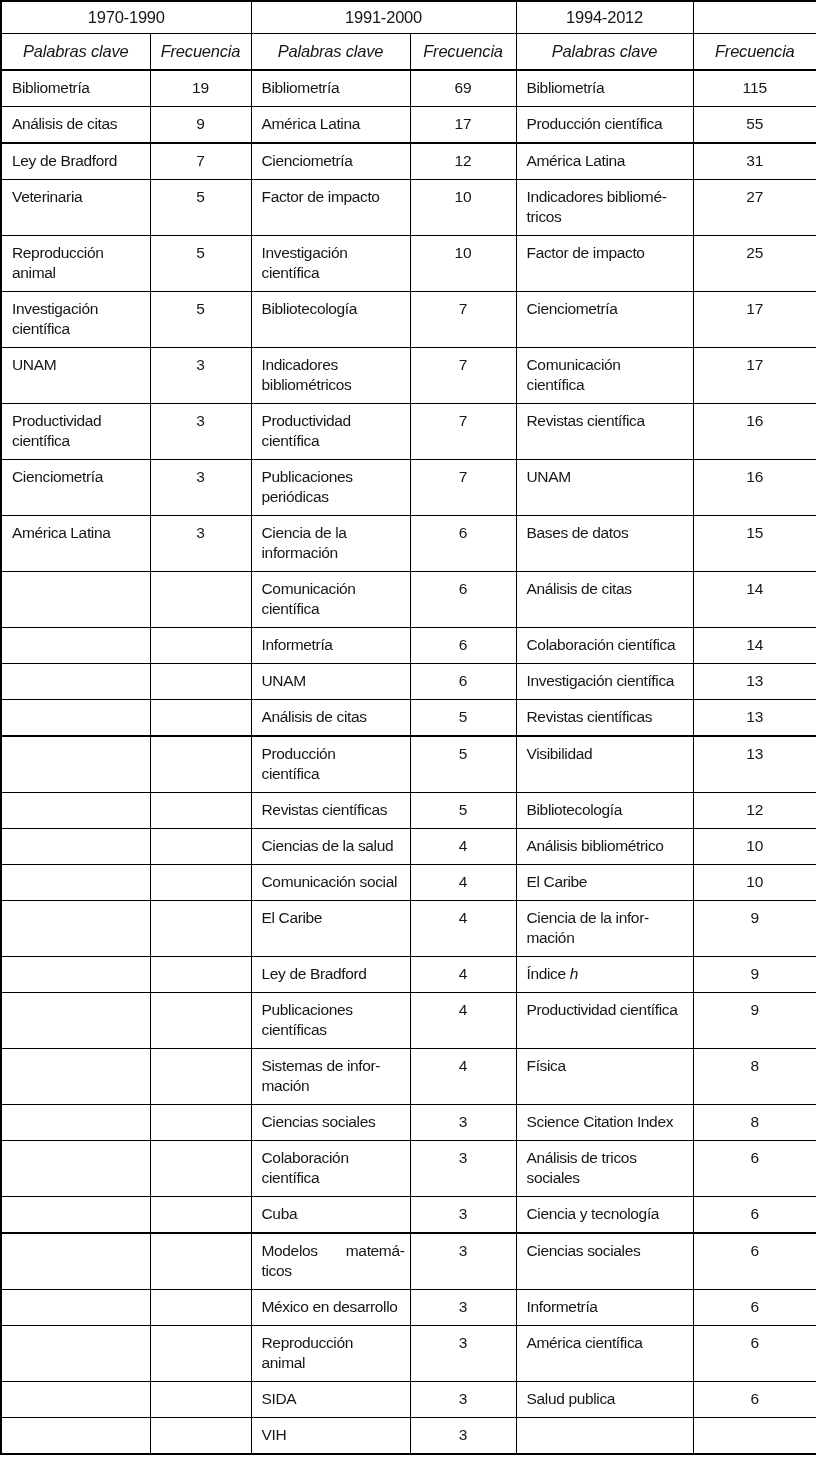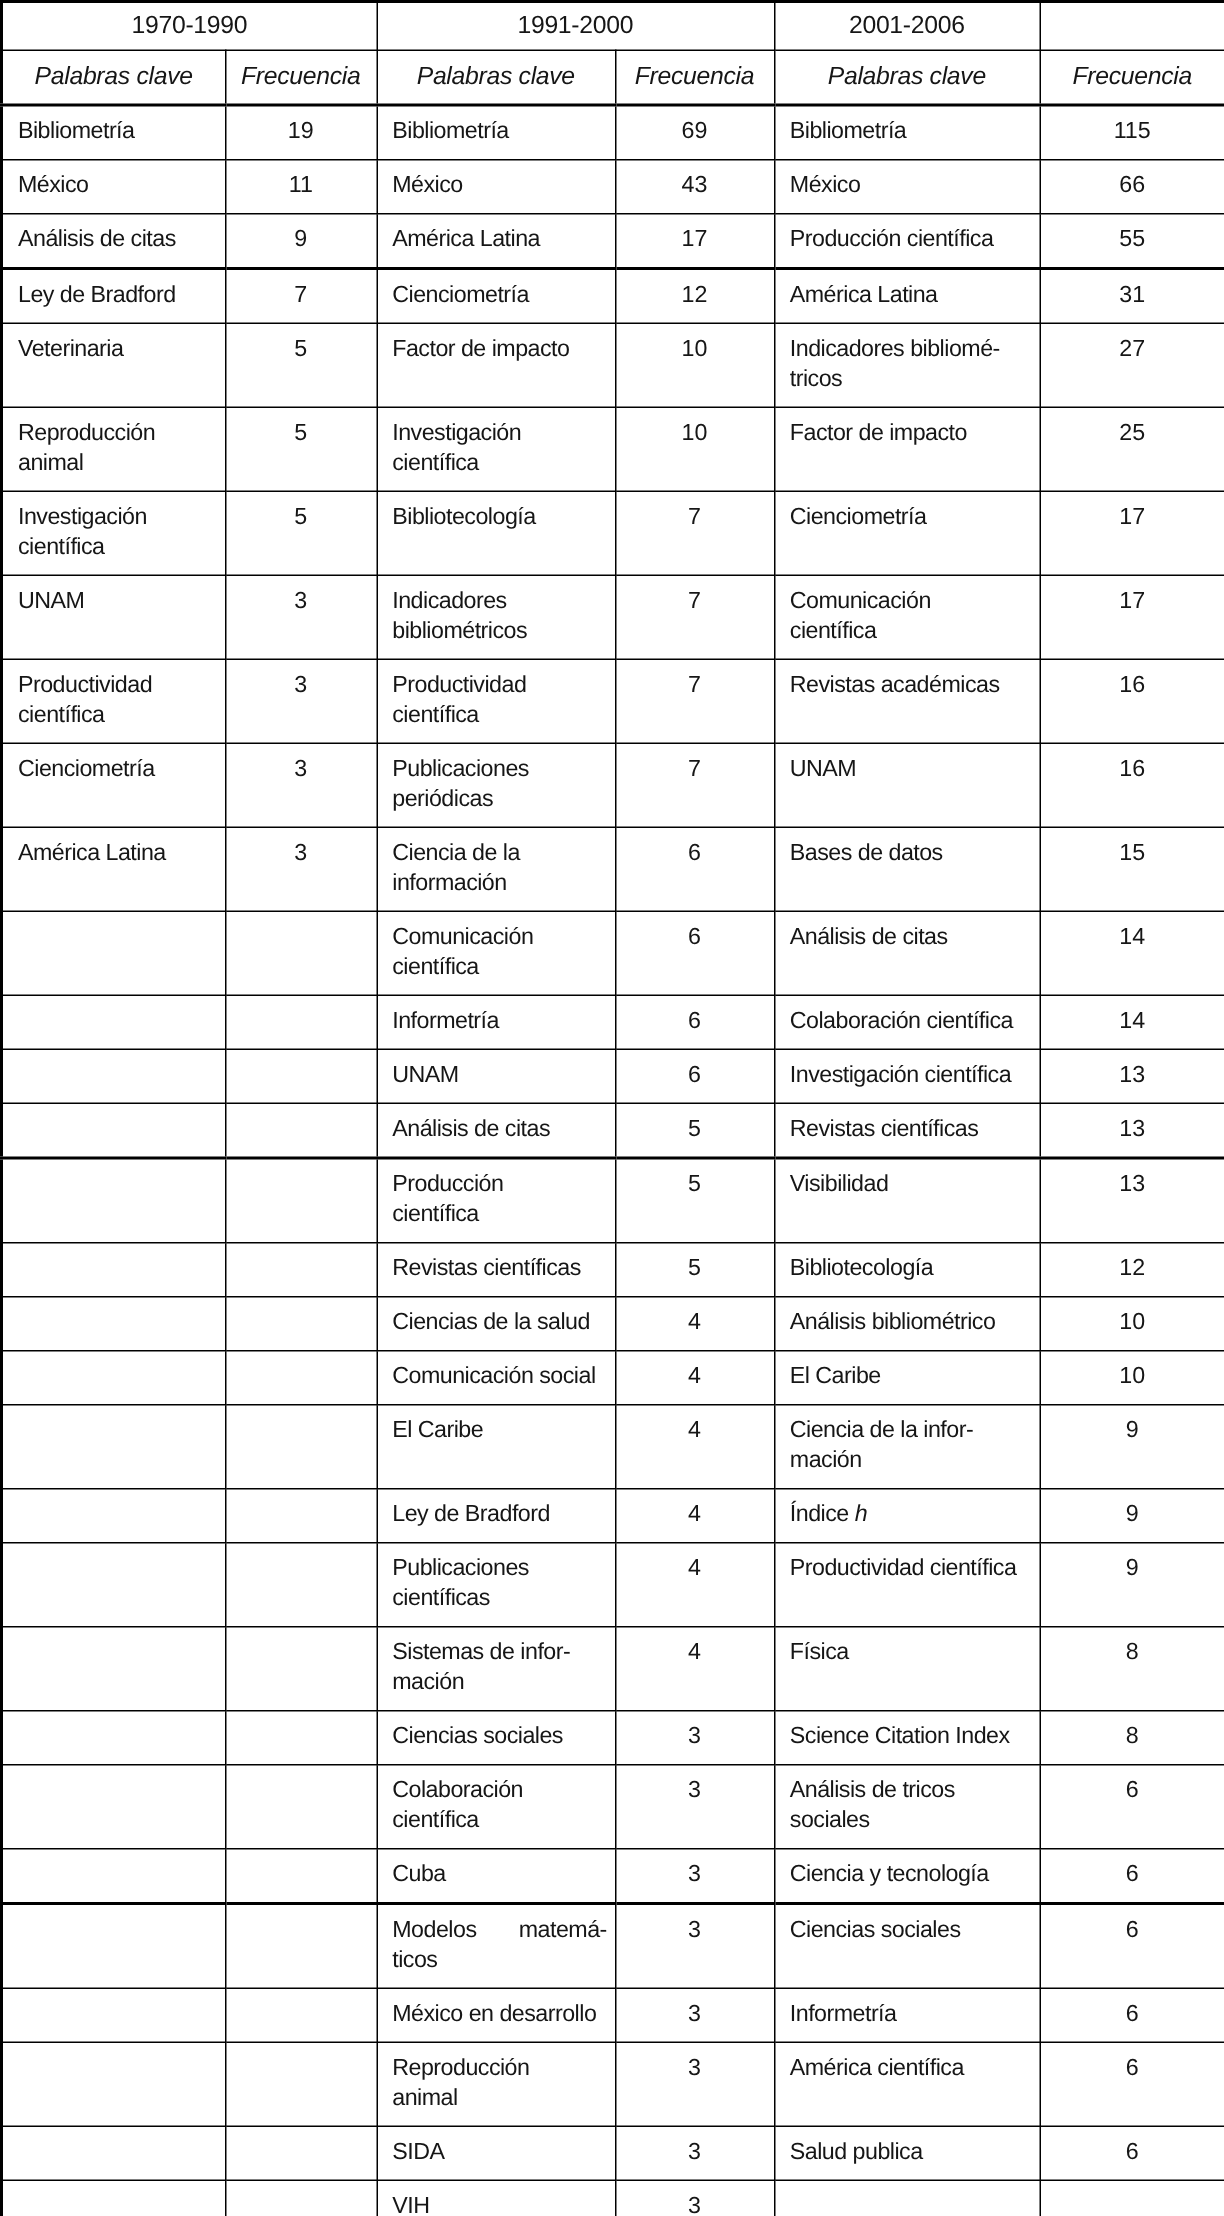--- a/index.html
+++ b/index.html
@@ -72,49 +72,41 @@
       <col style="width:101px">
       <col style="width:159px">
       <col style="width:106px">
       <col style="width:177px">
       <col style="width:124px">
     </colgroup>
     <thead>
       <tr class="periods-row">
         <th colspan="2">1970-1990</th>
         <th colspan="2">1991-2000</th>
-        <th>2001-2006</th>
+        <th>1994-2012</th>
         <th></th>
       </tr>
       <tr class="cols-row">
         <th>Palabras clave</th>
         <th>Frecuencia</th>
         <th>Palabras clave</th>
         <th>Frecuencia</th>
         <th>Palabras clave</th>
         <th>Frecuencia</th>
       </tr>
     </thead>
     <tbody>
         <tr>
           <td class="kw">Bibliometría</td>
           <td class="freq">19</td>
           <td class="kw">Bibliometría</td>
           <td class="freq">69</td>
           <td class="kw">Bibliometría</td>
           <td class="freq">115</td>
         </tr>
-        <tr>
-          <td class="kw">México</td>
-          <td class="freq">11</td>
-          <td class="kw">México</td>
-          <td class="freq">43</td>
-          <td class="kw">México</td>
-          <td class="freq">66</td>
-        </tr>
         <tr class="thick-after">
           <td class="kw">Análisis de citas</td>
           <td class="freq">9</td>
           <td class="kw">América Latina</td>
           <td class="freq">17</td>
           <td class="kw">Producción científica</td>
           <td class="freq">55</td>
         </tr>
         <tr>
           <td class="kw">Ley de Bradford</td>
@@ -162,21 +154,21 @@
 científica</td>
           <td class="freq">17</td>
         </tr>
         <tr>
           <td class="kw">Productividad
 científica</td>
           <td class="freq">3</td>
           <td class="kw">Productividad
 científica</td>
           <td class="freq">7</td>
-          <td class="kw">Revistas académicas</td>
+          <td class="kw">Revistas científica</td>
           <td class="freq">16</td>
         </tr>
         <tr>
           <td class="kw">Cienciometría</td>
           <td class="freq">3</td>
           <td class="kw">Publicaciones
 periódicas</td>
           <td class="freq">7</td>
           <td class="kw">UNAM</td>
           <td class="freq">16</td>

